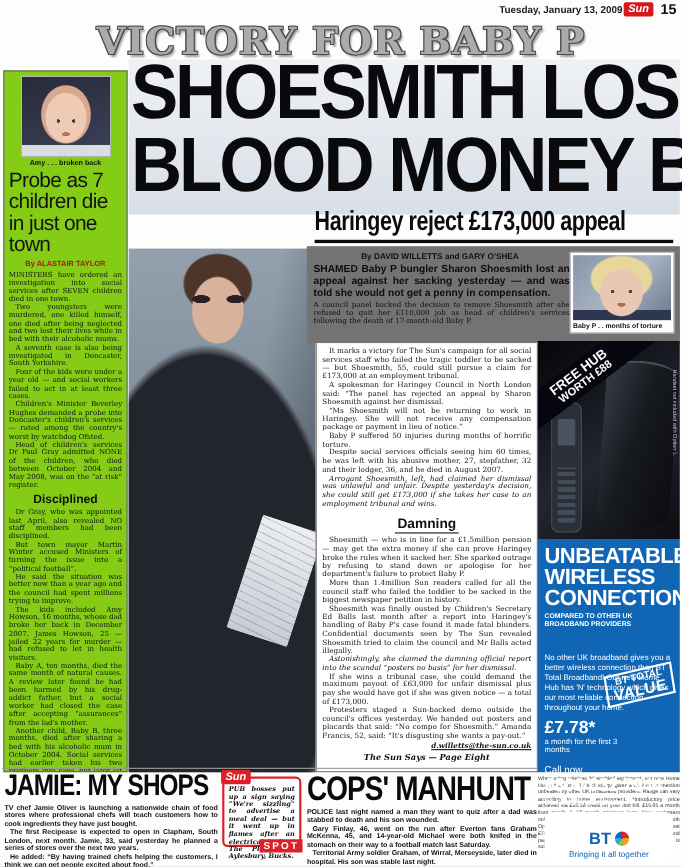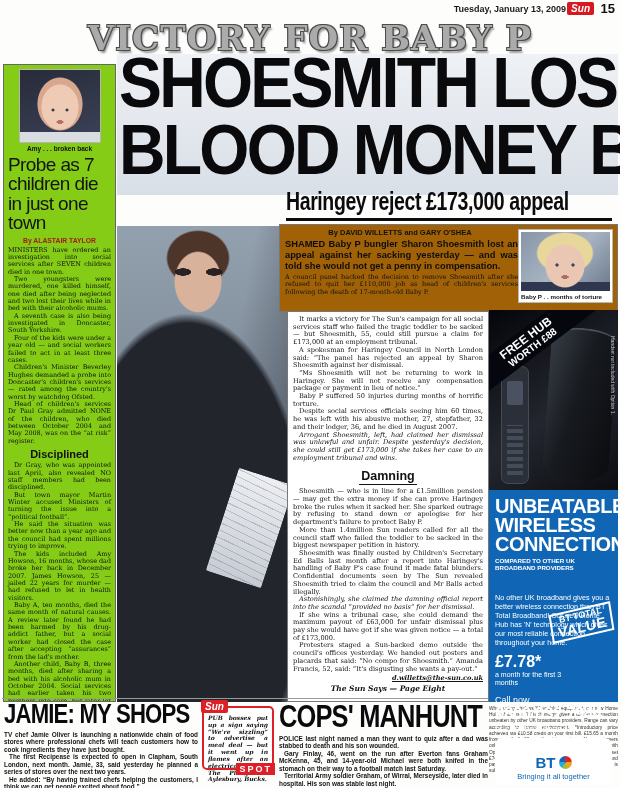--- a/index.html
+++ b/index.html
@@ -59,21 +59,21 @@
       radial-gradient(ellipse 32px 28px at 81px 32px, #4e352a 94%, transparent 100%),
       radial-gradient(ellipse 125px 245px at 70px 330px, #23252c 95%, transparent 99%),
       linear-gradient(100deg, rgba(70,76,88,0.0) 55%, rgba(60,66,78,0.55) 85%),
       linear-gradient(#93a0ad, #75818e 55%, #5c6773); }
   .papers { position:absolute; right:8px; bottom:120px; width:58px; height:108px; transform:rotate(18deg);
             background:repeating-linear-gradient(8deg, rgba(110,115,135,0.35) 0 1px, transparent 1px 7px),
                        linear-gradient(#eceef1, #c7ccd4); border-radius:2px; }
 
   
   .art-top { position:absolute; left:279px; top:224px; width:339px; height:88px;
-             border:1px solid #777; background:#a16207; padding:3px 5px; overflow:hidden; }
+             border:1px solid #777; background:#737373; padding:3px 5px; overflow:hidden; }
   .m-by { width:230px; text-align:center; font:700 7.5px "Liberation Sans", sans-serif; margin-bottom:2px; }
   .m-intro { width:233px; font:700 9.3px/1.18 "Liberation Sans", sans-serif; text-align:justify; color:#0d0d0f; }
   .m-lead { width:233px; font:400 6.5px/1.16 "DejaVu Serif", serif; text-align:justify; margin-top:2px; }
   .babyp-box { position:absolute; right:4px; top:4px; width:95px; border:1px solid #b8b8b8;
                background:#fff; padding:2px; }
   .babyp-photo { width:89px; height:59px;
     background:
       radial-gradient(circle 2.5px at 36px 33px, #3e4a64 60%, transparent 68%),
       radial-gradient(circle 2.5px at 52px 33px, #3e4a64 60%, transparent 68%),
       radial-gradient(ellipse 5px 2.5px at 44px 45px, #b06b5e 70%, transparent 78%),
@@ -211,21 +211,21 @@
     <p>It marks a victory for The Sun's campaign for all social services staff who failed the tragic toddler to be sacked — but Shoesmith, 55, could still pursue a claim for £173,000 at an employment tribunal.</p>
     <p>A spokesman for Haringey Council in North London said: “The panel has rejected an appeal by Sharon Shoesmith against her dismissal.</p>
     <p>“Ms Shoesmith will not be returning to work in Haringey. She will not receive any compensation package or payment in lieu of notice.”</p>
     <p>Baby P suffered 50 injuries during months of horrific torture.</p>
     <p>Despite social services officials seeing him 60 times, he was left with his abusive mother, 27, stepfather, 32 and their lodger, 36, and he died in August 2007.</p>
     <p class="ital">Arrogant Shoesmith, left, had claimed her dismissal was unlawful and unfair. Despite yesterday's decision, she could still get £173,000 if she takes her case to an employment tribunal and wins.</p>
     <div class="damning"><span>Damning</span></div>
     <p>Shoesmith — who is in line for a £1.5million pension — may get the extra money if she can prove Haringey broke the rules when it sacked her. She sparked outrage by refusing to stand down or apologise for her department's failure to protect Baby P.</p>
     <p>More than 1.4million Sun readers called for all the council staff who failed the toddler to be sacked in the biggest newspaper petition in history.</p>
     <p>Shoesmith was finally ousted by Children's Secretary Ed Balls last month after a report into Haringey's handling of Baby P's case found it made fatal blunders. Confidential documents seen by The Sun revealed Shoesmith tried to claim the council and Mr Balls acted illegally.</p>
-    <p class="ital">Astonishingly, she claimed the damning official report into the scandal “provided no basis” for her dismissal.</p>
+    <p class="ital">Astonishingly, she claimed the damning official report into the scandal “posters no basis” for her dismissal.</p>
     <p>If she wins a tribunal case, she could demand the maximum payout of £63,000 for unfair dismissal plus pay she would have got if she was given notice — a total of £173,000.</p>
     <p>Protesters staged a Sun-backed demo outside the council's offices yesterday. We handed out posters and placards that said: “No compo for Shoesmith.” Amanda Francis, 52, said: “It's disgusting she wants a pay-out.”</p>
     <div class="email">d.willetts@the-sun.co.uk</div>
     <div class="says">The Sun Says — Page Eight</div>
   </div>
 
   <div class="bt-ad">
     <div class="bt-photo">
       <div class="router"></div>
       <div class="handset">

